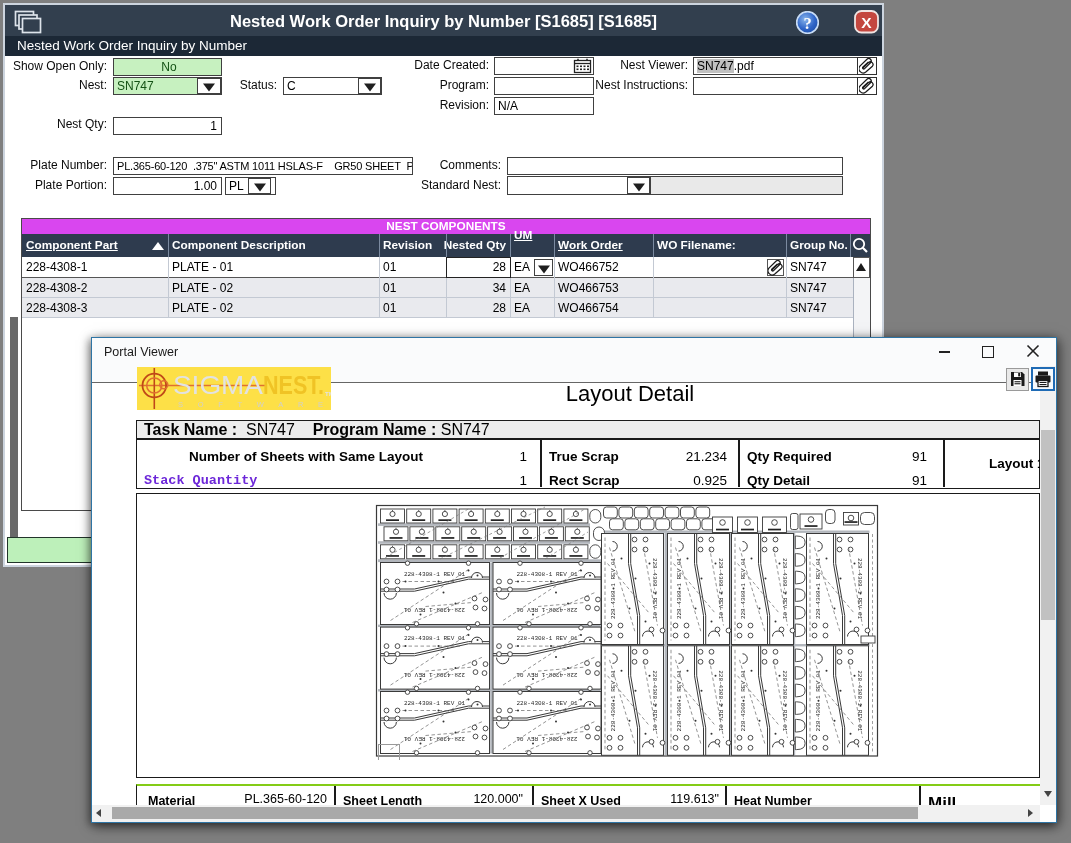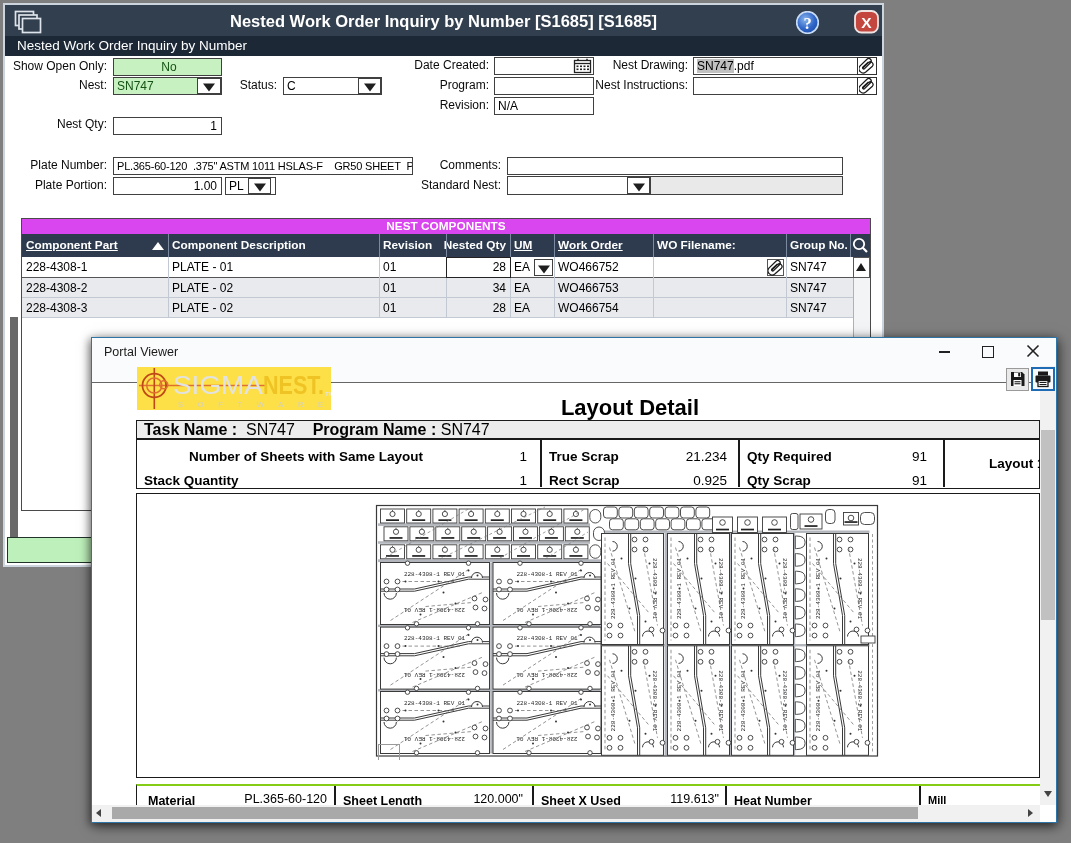--- a/index.html
+++ b/index.html
@@ -40,21 +40,21 @@
 </div>
 <div class="lbl" style="right:964px;top:59px;">Show Open Only:</div>
 <div class="lbl" style="right:964px;top:78px;">Nest:</div>
 <div class="lbl" style="right:794px;top:78px;">Status:</div>
 <div class="lbl" style="right:964px;top:117px;margin-left:32px;">Nest Qty:</div>
 <div class="lbl" style="right:964px;top:158px;">Plate Number:</div>
 <div class="lbl" style="right:964px;top:178px;">Plate Portion:</div>
 <div class="lbl" style="right:582px;top:58px;">Date Created:</div>
 <div class="lbl" style="right:582px;top:78px;">Program:</div>
 <div class="lbl" style="right:582px;top:98px;">Revision:</div>
-<div class="lbl" style="right:383px;top:58px;">Nest Drawing:</div>
+<div class="lbl" style="right:383px;top:58px;">Nest Viewer:</div>
 <div class="lbl" style="right:383px;top:78px;">Nest Instructions:</div>
 <div class="lbl" style="right:570px;top:158px;">Comments:</div>
 <div class="lbl" style="right:570px;top:178px;">Standard Nest:</div>
 <div class="box green" style="left:113px;top:58px;width:109px;height:18px;text-align:center;">No</div>
 <div class="box green" style="left:113px;top:77px;width:109px;height:18px;">SN747</div>
 <div class="ddb" style="left:197px;top:78px;width:24px;height:16px;"></div>
 <div class="box" style="left:283px;top:77px;width:99px;height:18px;">C</div>
 <div class="ddb" style="left:358px;top:78px;width:23px;height:16px;"></div>
 <div class="box" style="left:113px;top:117px;width:109px;height:18px;text-align:right;padding-right:4px;">1</div>
 <div class="box" style="left:113px;top:157px;width:300px;height:18px;font-size:11px;line-height:16px;letter-spacing:-0.2px;">PL.365-60-120&nbsp;&nbsp;.375" ASTM 1011 HSLAS-F&nbsp;&nbsp;&nbsp;&nbsp;GR50 SHEET&nbsp;&nbsp;P</div>
@@ -96,21 +96,21 @@
 <div class="box" style="left:507px;top:176px;width:144px;height:19px;"></div>
 <div class="ddb" style="left:627px;top:177px;width:23px;height:17px;"></div>
 <div class="abs" style="left:651px;top:176px;width:192px;height:19px;background:#e9e9e9;border:1px solid #404040;border-left:none;box-sizing:border-box;"></div>
 <div class="abs" style="left:21px;top:218px;width:850px;height:293px;border:1px solid #4a4a4a;background:#fff;box-sizing:border-box;">
 <div class="abs" style="left:0;top:0;width:848px;height:15px;background:#d946ef;color:#fff;font-size:11.8px;font-weight:bold;text-align:center;line-height:15px;">NEST COMPONENTS</div>
 <div class="abs" style="left:0;top:15px;width:848px;height:23px;background:#2e3b4e;"></div>
 <div class="hcell" style="left:4px;top:15px;width:142px;text-decoration:underline;">Component Part</div>
 <div class="hcell" style="left:150px;top:15px;width:207px;">Component Description</div>
 <div class="hcell" style="left:361px;top:15px;width:63px;">Revision</div>
 <div class="hcell" style="left:404px;top:15px;width:80px;text-align:right;">Nested Qty</div>
-<div class="hcell" style="left:492px;top:15px;width:40px;text-decoration:underline;">UM</div>
+<div class="hcell" style="left:492px;top:5px;width:40px;text-decoration:underline;">UM</div>
 <div class="hcell" style="left:536px;top:15px;width:95px;text-decoration:underline;">Work Order</div>
 <div class="hcell" style="left:635px;top:15px;width:129px;">WO Filename:</div>
 <div class="hcell" style="left:768px;top:15px;width:60px;">Group No.</div>
 <div class="abs" style="left:130px;top:23px;width:0;height:0;border-left:6px solid transparent;border-right:6px solid transparent;border-bottom:8px solid #fff;"></div>
 <svg class="abs" style="left:829px;top:17px" width="19" height="19" viewBox="0 0 19 19">
 <circle cx="8" cy="8" r="5.2" fill="none" stroke="#fff" stroke-width="1.8"></circle>
 <line x1="11.8" y1="11.8" x2="16" y2="16" stroke="#fff" stroke-width="2.2"></line>
     </svg>
 <div class="abs" style="left:146px;top:15px;width:1px;height:23px;background:#7b8aa0;"></div>
 <div class="abs" style="left:357px;top:15px;width:1px;height:23px;background:#7b8aa0;"></div>
@@ -201,39 +201,39 @@
 <line x1="17.3" y1="1" x2="17.3" y2="42" stroke="#c04818" stroke-width="1.6"></line>
 <circle cx="17.3" cy="18.5" r="11.8" fill="none" stroke="#c04818" stroke-width="1.8"></circle>
 <circle cx="17.3" cy="18.5" r="7.6" fill="none" stroke="#e07030" stroke-width="1.5"></circle>
 <circle cx="26.8" cy="17.8" r="4.0" fill="none" stroke="#e07030" stroke-width="1.5"></circle>
 <text x="36" y="27" font-family="Liberation Sans,sans-serif" font-size="25" fill="#e2e2e2" textLength="90" lengthAdjust="spacingAndGlyphs">SIGMA</text>
 <text x="126" y="27" font-family="Liberation Sans,sans-serif" font-size="25" font-weight="bold" fill="#f0c325" textLength="61" lengthAdjust="spacingAndGlyphs">NEST.</text>
 <text x="188" y="29" font-family="Liberation Sans,sans-serif" font-size="6" font-weight="bold" fill="#e2e2e2">TM</text>
 <text x="41" y="39.5" font-family="Liberation Sans,sans-serif" font-size="7.5" fill="#cfcfcf" textLength="145" lengthAdjust="spacing">SOFTWARE</text>
 </svg>
 </div>
-<div class="abs" style="left:455px;top:395px;width:350px;text-align:center;font-size:22px;font-weight:bold;color:#000;">Layout Detail</div>
+<div class="abs" style="left:455px;top:381px;width:350px;text-align:center;font-size:22px;font-weight:normal;color:#000;">Layout Detail</div>
 <div class="abs" style="left:136px;top:420px;width:904px;height:19px;background:#ececec;border:1.5px solid #1a1a1a;box-sizing:border-box;font-size:16px;font-weight:bold;color:#000;line-height:16px;">
     <span style="position:absolute;left:7px;top:1px;">Task Name :&nbsp; <span style="font-weight:normal;">SN747</span>&nbsp;&nbsp;&nbsp; Program Name : <span style="font-weight:normal;">SN747</span></span>
   </div>
 <div class="abs" style="left:136px;top:438.5px;width:904px;height:50px;border:1.5px solid #1a1a1a;box-sizing:border-box;background:#fff;">
 <div class="abs" style="left:403px;top:0;width:1.5px;height:47px;background:#1a1a1a;"></div>
 <div class="abs" style="left:601px;top:0;width:1.5px;height:47px;background:#1a1a1a;"></div>
 <div class="abs" style="left:806px;top:0;width:1.5px;height:47px;background:#1a1a1a;"></div>
 <div class="abs" style="left:7px;top:9px;font-size:13.5px;font-weight:bold;color:#000;white-space:nowrap;margin-left:45px;">Number of Sheets with Same Layout</div>
 <div class="abs" style="left:270px;top:9px;width:120px;text-align:right;font-size:13.5px;color:#000;">1</div>
-<div class="abs" style="left:7px;top:33px;font-size:13.5px;font-weight:bold;color:#000000;white-space:nowrap;">Stack Quantity</div>
+<div class="abs" style="left:7px;top:33px;font-size:13.5px;font-weight:bold;color:#6d28d9;white-space:nowrap;font-family:Liberation Mono, monospace;">Stack Quantity</div>
 <div class="abs" style="left:270px;top:33px;width:120px;text-align:right;font-size:13.5px;color:#000;">1</div>
 <div class="abs" style="left:412px;top:9px;font-size:13.5px;font-weight:bold;color:#000;white-space:nowrap;">True Scrap</div>
 <div class="abs" style="left:470px;top:9px;width:120px;text-align:right;font-size:13.5px;color:#000;">21.234</div>
 <div class="abs" style="left:412px;top:33px;font-size:13.5px;font-weight:bold;color:#000;white-space:nowrap;">Rect Scrap</div>
 <div class="abs" style="left:470px;top:33px;width:120px;text-align:right;font-size:13.5px;color:#000;">0.925</div>
 <div class="abs" style="left:610px;top:9px;font-size:13.5px;font-weight:bold;color:#000;white-space:nowrap;">Qty Required</div>
 <div class="abs" style="left:670px;top:9px;width:120px;text-align:right;font-size:13.5px;color:#000;">91</div>
-<div class="abs" style="left:610px;top:33px;font-size:13.5px;font-weight:bold;color:#000;white-space:nowrap;">Qty Scrap</div>
+<div class="abs" style="left:610px;top:33px;font-size:13.5px;font-weight:bold;color:#000;white-space:nowrap;">Qty Detail</div>
 <div class="abs" style="left:670px;top:33px;width:120px;text-align:right;font-size:13.5px;color:#000;">91</div>
 <div class="abs" style="left:852px;top:0;width:100px;height:47px;font-size:13.5px;font-weight:bold;color:#000;line-height:47px;">Layout 1</div>
 </div>
 <div class="abs" style="left:136px;top:493px;width:904px;height:285px;border:1.5px solid #1a1a1a;box-sizing:border-box;"></div>
 <svg class="abs" style="left:374px;top:502px" width="508" height="258" viewBox="374 502 508 258">
 <rect x="376.5" y="505.5" width="501" height="250.5" fill="#fff" stroke="#3a3a3a" stroke-width="1.2"></rect>
     <rect x="378" y="523.3" width="212" height="2.6" fill="#b2b6bc"></rect>
     <rect x="378" y="541.2" width="212" height="2.6" fill="#b2b6bc"></rect>
     <rect x="378" y="559.3" width="223" height="2.8" fill="#b2b6bc"></rect>
     <rect x="378" y="624.6" width="223" height="2.4" fill="#b2b6bc"></rect>
@@ -834,21 +834,21 @@
 <div class="abs" style="left:395px;top:0;width:1.5px;height:38px;background:#1a1a1a;"></div>
 <div class="abs" style="left:588px;top:0;width:1.5px;height:38px;background:#1a1a1a;"></div>
 <div class="abs" style="left:782px;top:0;width:1.5px;height:38px;background:#1a1a1a;"></div>
 <div class="abs" style="left:11px;top:8px;font-size:12.5px;font-weight:bold;color:#000;white-space:nowrap;">Material</div>
 <div class="abs" style="left:60px;top:6px;width:130px;text-align:right;font-size:12.5px;font-weight:normal;color:#000;white-space:nowrap;">PL.365-60-120</div>
 <div class="abs" style="left:206px;top:8px;font-size:12.5px;font-weight:bold;color:#000;white-space:nowrap;">Sheet Length</div>
 <div class="abs" style="left:256px;top:6px;width:130px;text-align:right;font-size:12.5px;font-weight:normal;color:#000;white-space:nowrap;">120.000"</div>
 <div class="abs" style="left:404px;top:8px;font-size:12.5px;font-weight:bold;color:#000;white-space:nowrap;">Sheet X Used</div>
 <div class="abs" style="left:452px;top:6px;width:130px;text-align:right;font-size:12.5px;font-weight:normal;color:#000;white-space:nowrap;">119.613"</div>
 <div class="abs" style="left:597px;top:8px;font-size:12.5px;font-weight:bold;color:#000;white-space:nowrap;">Heat Number</div>
-<div class="abs" style="left:791px;top:8px;font-size:11px;font-weight:bold;color:#000;white-space:nowrap;">Mill</div>
+<div class="abs" style="left:791px;top:8px;font-size:17px;font-weight:bold;color:#000;white-space:nowrap;">Mill</div>
 </div>
 <div class="abs" style="left:1040px;top:366px;width:16px;height:439px;background:#f1f1f1;"></div>
 <div class="abs" style="left:1041px;top:430px;width:14px;height:190px;background:#c1c1c1;"></div>
 <div class="abs" style="left:1043.5px;top:791px;width:0;height:0;border-left:4.5px solid transparent;border-right:4.5px solid transparent;border-top:6px solid #444;"></div>
 <div class="abs" style="left:92px;top:805px;width:948px;height:17px;background:#f1f1f1;"></div>
 <div class="abs" style="left:112px;top:807px;width:806px;height:12px;background:#a9a9a9;"></div>
 <div class="abs" style="left:96px;top:809px;width:0;height:0;border-top:4px solid transparent;border-bottom:4px solid transparent;border-right:5.5px solid #444;"></div>
 <div class="abs" style="left:1028px;top:809px;width:0;height:0;border-top:4px solid transparent;border-bottom:4px solid transparent;border-left:5.5px solid #444;"></div>
 <div class="abs" style="left:1006px;top:368px;width:23px;height:23px;background:#e9e9e9;border:1px solid #9a9a9a;box-sizing:border-box;">
 <svg width="21" height="21" viewBox="0 0 21 21">

